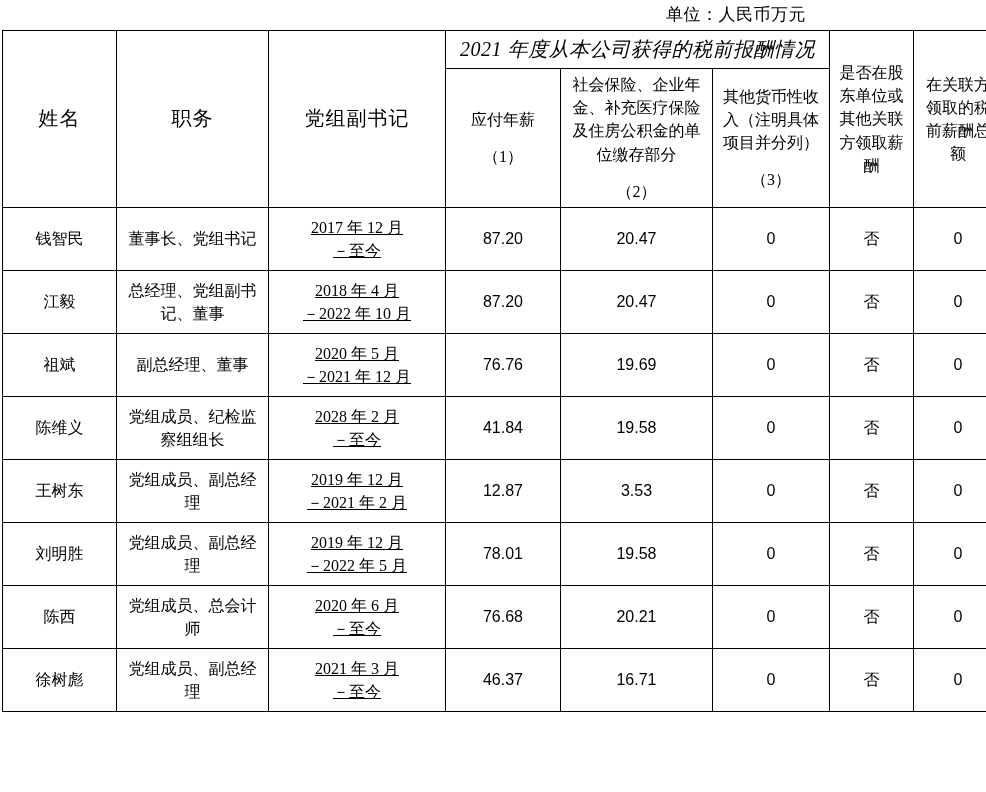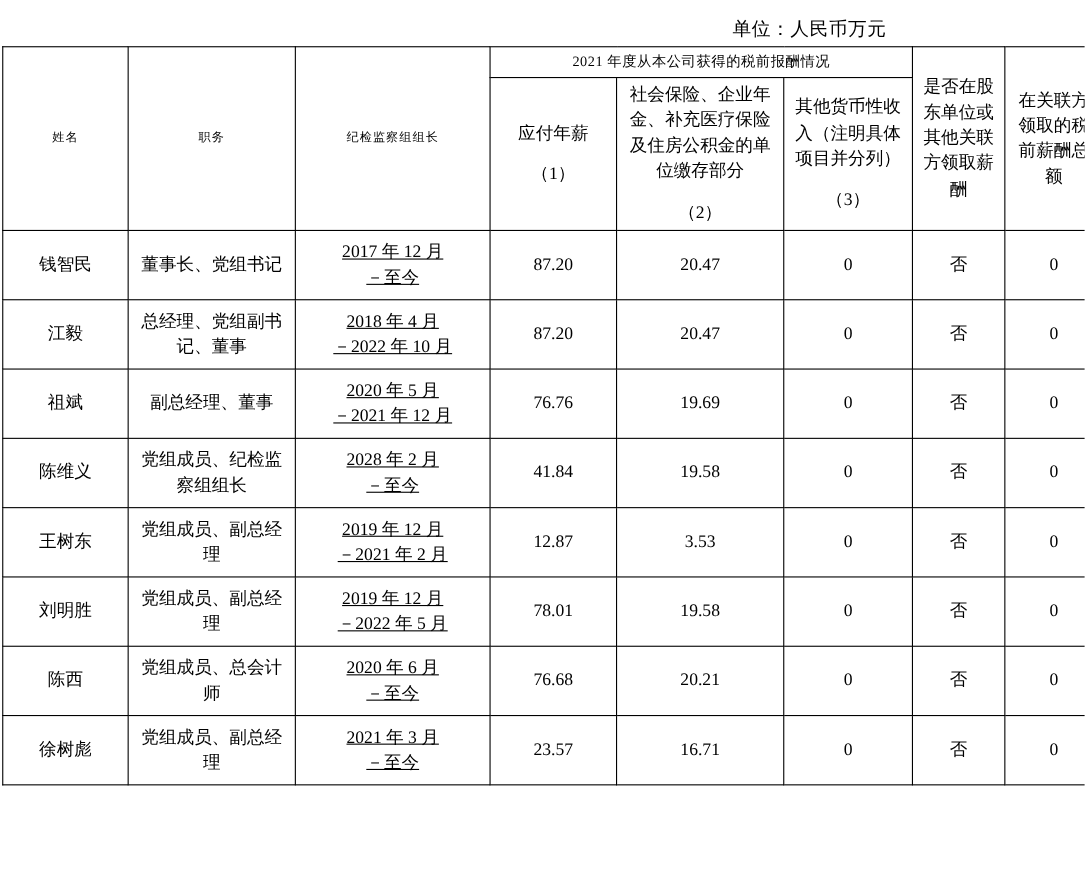--- a/index.html
+++ b/index.html
@@ -20,21 +20,21 @@
     height: 792px;
     box-sizing: border-box;
     padding: 0;
     position: relative;
   }
   .unit-line {
     text-align: right;
     padding-right: 180px;
     font-size: 17px;
     line-height: 30px;
-    padding-top: 12px;
+    padding-top: 0;
     letter-spacing: 0.5px;
   }
   table.salary {
     border-collapse: collapse;
     table-layout: fixed;
     width: 980px;
     margin: 0 2px;
     font-size: 16px;
   }
   table.salary td, table.salary th {
@@ -49,48 +49,49 @@
   .col-name      { width: 114px; }
   .col-position  { width: 152px; }
   .col-term      { width: 177px; }
   .col-salary    { width: 115px; }
   .col-insurance { width: 152px; }
   .col-other     { width: 117px; }
   .col-shareholder { width: 84px; }
   .col-related   { width: 89px; }
 
   .group-head {
-    font-size: 13px;
+    font-size: 20px;
     letter-spacing: 0.5px;
     padding: 10px 4px;
+    font-style: italic;
   }
   .sub-head {
     font-size: 16px;
     padding: 8px 6px;
     line-height: 1.5;
   }
   .sub-head .idx {
     display: block;
     margin-top: 14px;
   }
   .vert-head {
     font-size: 16px;
     line-height: 1.5;
     padding: 8px 10px;
   }
   .big-head {
-    font-size: 11px;
+    font-size: 20px;
     letter-spacing: 1px;
   }
   .data-cell {
     font-size: 16px;
     height: 54px;
   }
   .num {
-    font-family: Liberation Serif, serif;
+    font-family: Liberation Sans, sans-serif;
   }
   .term-line { display: block; text-decoration: underline; }
 </style>
 </head>
 <body>
 
 <div class="page">
 
   <div class="unit-line">单位：人民币万元</div>
 
@@ -102,21 +103,21 @@
       <col class="col-salary">
       <col class="col-insurance">
       <col class="col-other">
       <col class="col-shareholder">
       <col class="col-related">
     </colgroup>
     <thead>
       <tr>
         <td rowspan="2" class="big-head">姓名</td>
         <td rowspan="2" class="big-head">职务</td>
-        <td rowspan="2" class="big-head">纪检监察组组长</td>
+        <td rowspan="2" class="big-head">党组副书记</td>
         <td colspan="3" class="group-head">2021 年度从本公司获得的税前报酬情况</td>
         <td rowspan="2" class="vert-head">是否在股东单位或其他关联方领取薪酬</td>
         <td rowspan="2" class="vert-head">在关联方领取的税前薪酬总额</td>
       </tr>
       <tr>
         <td class="sub-head">
           <span>应付年薪</span>
           <span class="idx">（1）</span>
         </td>
         <td class="sub-head">
@@ -221,21 +222,21 @@
         <td class="data-cell">否</td>
         <td class="data-cell num">0</td>
       </tr>
       <tr>
         <td class="data-cell">徐树彪</td>
         <td class="data-cell">党组成员、副总经理</td>
         <td class="data-cell">
           <span class="term-line">2021 年 3 月</span>
           <span class="term-line">－至今</span>
         </td>
-        <td class="data-cell num">23.57</td>
+        <td class="data-cell num">46.37</td>
         <td class="data-cell num">16.71</td>
         <td class="data-cell num">0</td>
         <td class="data-cell">否</td>
         <td class="data-cell num">0</td>
       </tr>
     </tbody>
   </table>
 
 </div>
 

